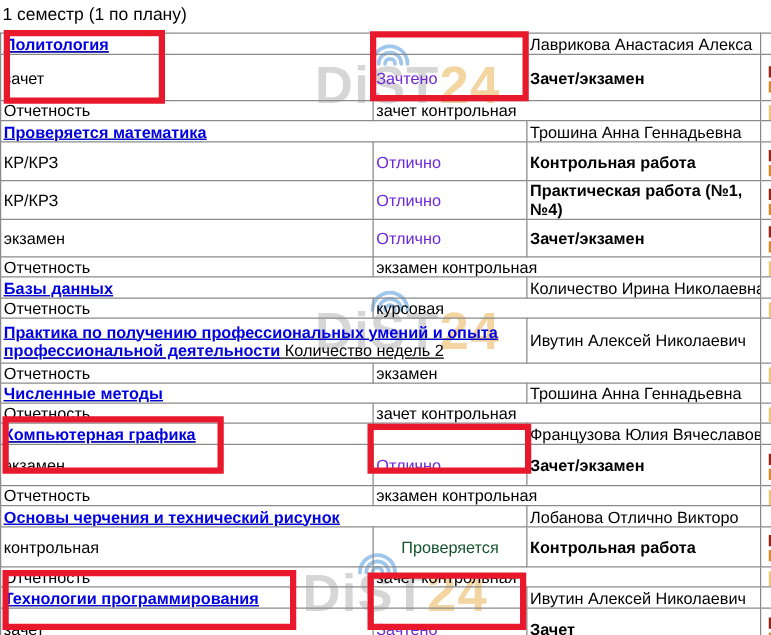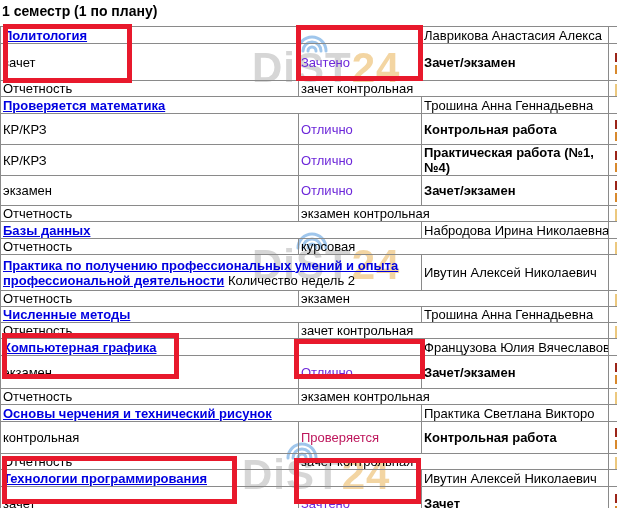--- a/index.html
+++ b/index.html
@@ -2,44 +2,44 @@
 <html><head>
 <meta charset="utf-8">
 <style>
   html,body { margin:0; padding:0; background:#fff; }
   .screen {
     position:relative; width:617px; height:508px; overflow:hidden;
     background:#fff; font-family:"Liberation Sans", sans-serif; color:#000;
   }
   .page-title {
     position:absolute; left:2px; top:3px;
-    font-size:14px; font-weight:bold; white-space:nowrap;
+    font-size:14px; font-weight:normal; white-space:nowrap;
   }
   
   .wm { position:absolute; z-index:1; pointer-events:none; }
   .wm-text { font-size:42px; font-weight:bold; letter-spacing:1px; white-space:nowrap;margin-top:26px; }
   .wm-gray  { color:#d6d6d6; }
   .wm-orange{ color:#f3d5a2; }
   .wm svg { position:absolute; left:42px; top:-17px; }
   
   table.grades {
     position:absolute; left:0; top:26px; z-index:2;
     border-collapse:collapse; table-layout:fixed; width:660px;
   }
   table.grades td {
     border:1px solid #8a8a8a; font-size:13px; line-height:15px;
     padding:0 2px; vertical-align:middle; overflow:hidden; background:transparent;
   }
-  td.subj { white-space:normal; }
+  td.subj { white-space:normal;text-decoration:underline; }
   td.subj a { color:#0000e0; font-weight:bold; text-decoration:underline; cursor:pointer; }
   td.teacher { white-space:nowrap; }
   td.form { white-space:nowrap; }
   td.gradecell { padding-left:7px; white-space:nowrap; }
   .grade-green { color:#6d28d9; }
-  .grade-blue  { color:#be185d; }
+  .grade-blue  { color:#14532d;text-align:center; }
   td.typecell { white-space:normal;font-weight:bold; }
   td.otch-label, td.otch-val { white-space:nowrap; }
   td.edge { padding:0; }
   .mark { display:block; width:5px; margin-left:4px; }
   .mark-dark   { height:9px;  background:#9b2418; margin-top:2px; }
   .mark-orange { height:9px;  background:#d8892c; margin-top:3px; }
   .mark-light  { height:12px; width:4px; background:#ecc87e; margin-top:2px; }
   
   .annot {
     position:absolute; z-index:10; pointer-events:none;
@@ -150,21 +150,21 @@
     <tr style="height:16px">
       <td class="otch-label">Отчетность</td>
       <td class="otch-val" colspan="2">экзамен контрольная</td>
       <td class="edge">
             <span class="mark mark-light"></span>
           </td>
     </tr>
 
     <tr style="height:17px">
       <td class="subj" colspan="2"><a>Базы данных</a></td>
-      <td class="teacher">Набродова Ирина Николаевна</td>
+      <td class="teacher">Количество Ирина Николаевна</td>
       <td class="edge"></td>
     </tr>
     <tr style="height:16px">
       <td class="otch-label">Отчетность</td>
       <td class="otch-val" colspan="2">курсовая</td>
       <td class="edge">
             <span class="mark mark-light"></span>
           </td>
     </tr>
 
@@ -211,21 +211,21 @@
     <tr style="height:16px">
       <td class="otch-label">Отчетность</td>
       <td class="otch-val" colspan="2">экзамен контрольная</td>
       <td class="edge">
             <span class="mark mark-light"></span>
           </td>
     </tr>
 
     <tr style="height:17px">
       <td class="subj" colspan="2"><a>Основы черчения и технический рисунок</a></td>
-      <td class="teacher">Практика Светлана Викторо</td>
+      <td class="teacher">Лобанова Отлично Викторо</td>
       <td class="edge"></td>
     </tr>
     <tr style="height:32px">
       <td class="form">контрольная</td>
       <td class="gradecell grade-blue">Проверяется</td>
       <td class="typecell">Контрольная работа</td>
       <td class="edge">
             <span class="mark mark-dark"></span>
             <span class="mark mark-orange"></span>
           </td>

